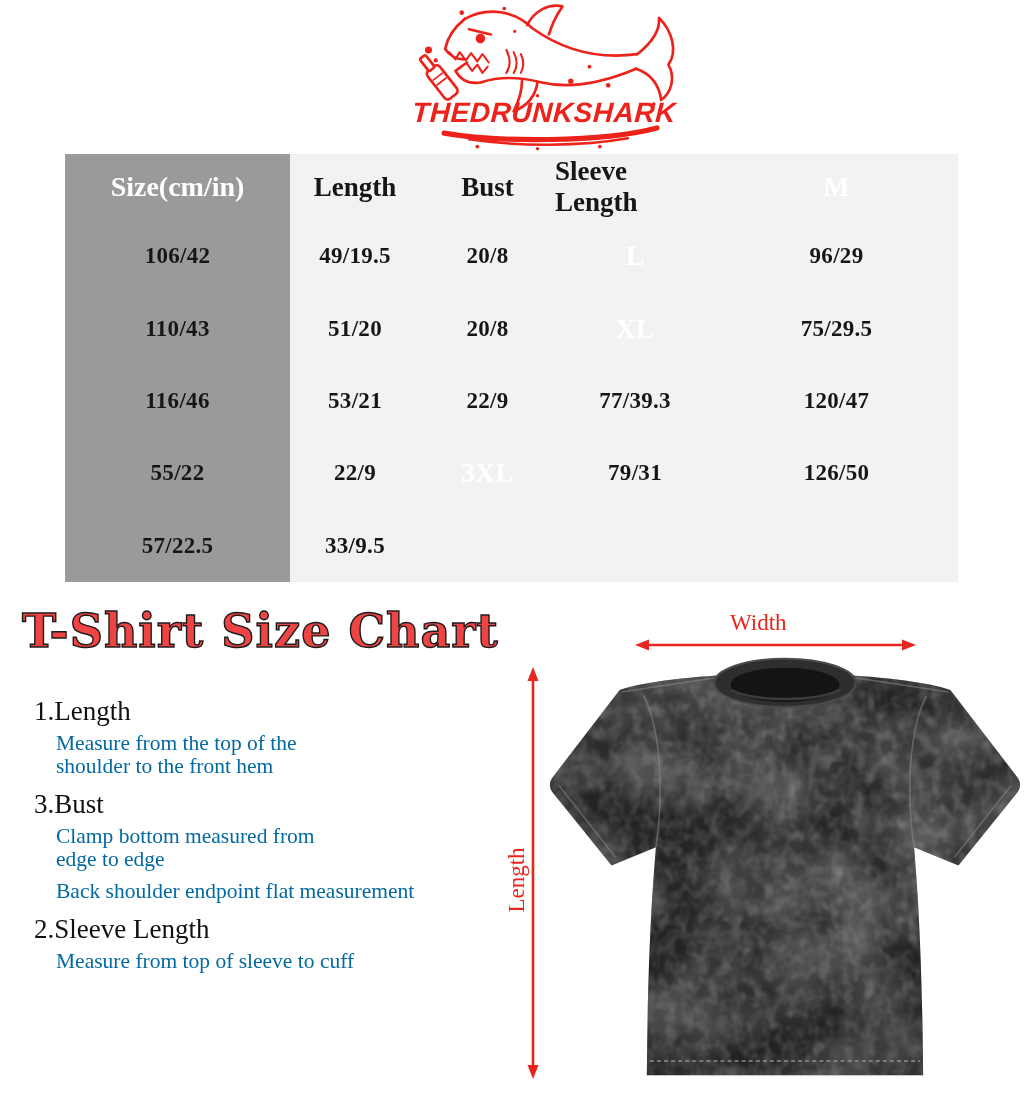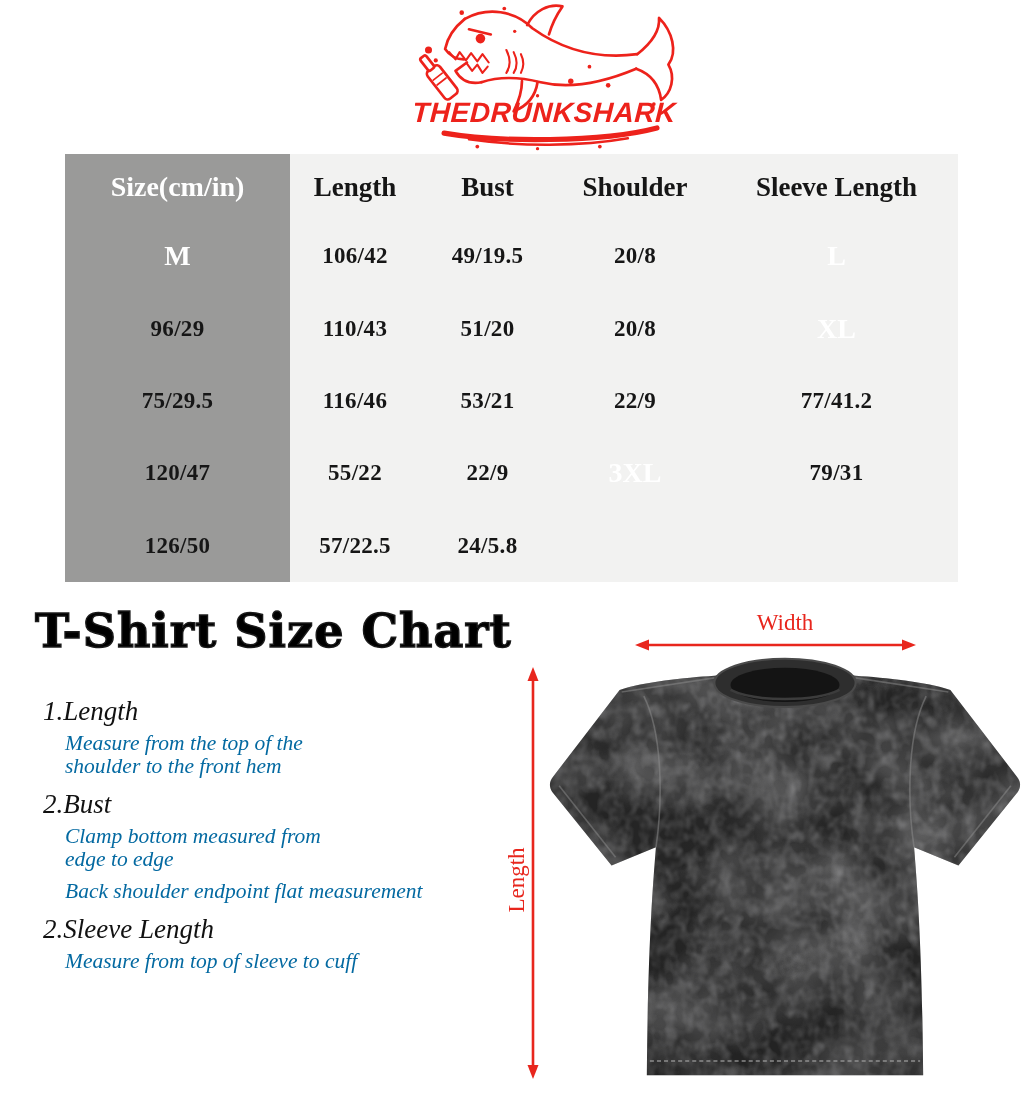--- a/index.html
+++ b/index.html
@@ -22,31 +22,31 @@
     display:grid;grid-template-columns:225px 130px 135px 160px 243px;
     grid-template-rows:66px repeat(5, 72.4px);}
   .size-col-bg{position:absolute;left:0;top:0;width:225px;height:100%;background:var(--table-gray);}
   .cell{position:relative;display:flex;align-items:center;justify-content:center;}
   .cell.head{font-weight:bold;font-size:27px;color:var(--ink);}
   .cell.size-head{font-weight:bold;font-size:28px;color:#ffffff;}
   .cell.size{font-weight:bold;font-size:28px;color:#ffffff;}
   .cell.val{font-weight:bold;font-size:23px;color:var(--ink);letter-spacing:.3px;}
 
   
-  .page-title{position:absolute;left:35px;top:604px;width:520px;
+  .page-title{position:absolute;left:22px;top:604px;width:520px;
     font-family:"DejaVu Serif", serif;font-weight:bold;font-size:46px;
-    letter-spacing:1px;color:#000000;-webkit-text-stroke:1.4px #1b1b1b;}
-
-  
-  .instructions{position:absolute;left:43px;top:694px;width:475px;font-style:italic;}
+    letter-spacing:1px;color:#ef4444;-webkit-text-stroke:1.4px #1b1b1b;}
+
+  
+  .instructions{position:absolute;left:34px;top:694px;width:475px;}
   .inst-label{font-size:27px;color:#111;line-height:34px;}
   .inst-desc{font-size:21.5px;color:#0369a1;line-height:23px;margin:4px 0 9px 22px;white-space:pre-line;}
 
   
-  .width-label{position:absolute;left:730px;top:610px;width:110px;text-align:center;
+  .width-label{position:absolute;left:730px;top:610px;width:110px;text-align:left;
     font-size:23px;color:var(--accent);}
   .length-label{position:absolute;left:473px;top:868px;width:86px;height:24px;text-align:center;
     font-size:23px;color:var(--accent);transform:rotate(-90deg);}
   .width-arrow{position:absolute;left:633px;top:636px;}
   .length-arrow{position:absolute;left:524px;top:665px;}
   .tshirt{position:absolute;left:543px;top:653px;}
 </style>
 </head>
 <body>
 
@@ -113,62 +113,61 @@
       </g>
     </svg>
   </div>
 
   <div class="size-table">
     <div class="size-col-bg"></div>
 
     <div class="cell size-head">Size(cm/in)</div>
     <div class="cell head">Length</div>
     <div class="cell head">Bust</div>
-    <div class="cell head">Shoulder</div>
     <div class="cell head">Sleeve Length</div>
 
     <div class="cell size">M</div>
     <div class="cell val">106/42</div>
     <div class="cell val">49/19.5</div>
     <div class="cell val">20/8</div>
 
     <div class="cell size">L</div>
     <div class="cell val">96/29</div>
     <div class="cell val">110/43</div>
     <div class="cell val">51/20</div>
     <div class="cell val">20/8</div>
 
     <div class="cell size">XL</div>
     <div class="cell val">75/29.5</div>
     <div class="cell val">116/46</div>
     <div class="cell val">53/21</div>
     <div class="cell val">22/9</div>
 
-    <div class="cell val">77/41.2</div>
+    <div class="cell val">77/39.3</div>
     <div class="cell val">120/47</div>
     <div class="cell val">55/22</div>
     <div class="cell val">22/9</div>
 
     <div class="cell size">3XL</div>
     <div class="cell val">79/31</div>
     <div class="cell val">126/50</div>
     <div class="cell val">57/22.5</div>
-    <div class="cell val">24/5.8</div>
+    <div class="cell val">33/9.5</div>
   </div>
 
   <div class="page-title">T-Shirt Size Chart</div>
 
   <div class="instructions">
     <div>
       <div class="inst-label">1.Length</div>
       <div class="inst-desc">Measure from the top of the
 shoulder to the front hem</div>
     </div>
     <div>
-      <div class="inst-label">2.Bust</div>
+      <div class="inst-label">3.Bust</div>
       <div class="inst-desc">Clamp bottom measured from
 edge to edge</div>
     </div>
     <div>
       <div class="inst-desc">Back shoulder endpoint flat measurement</div>
     </div>
     <div>
       <div class="inst-label">2.Sleeve Length</div>
       <div class="inst-desc">Measure from top of sleeve to cuff</div>
     </div>

